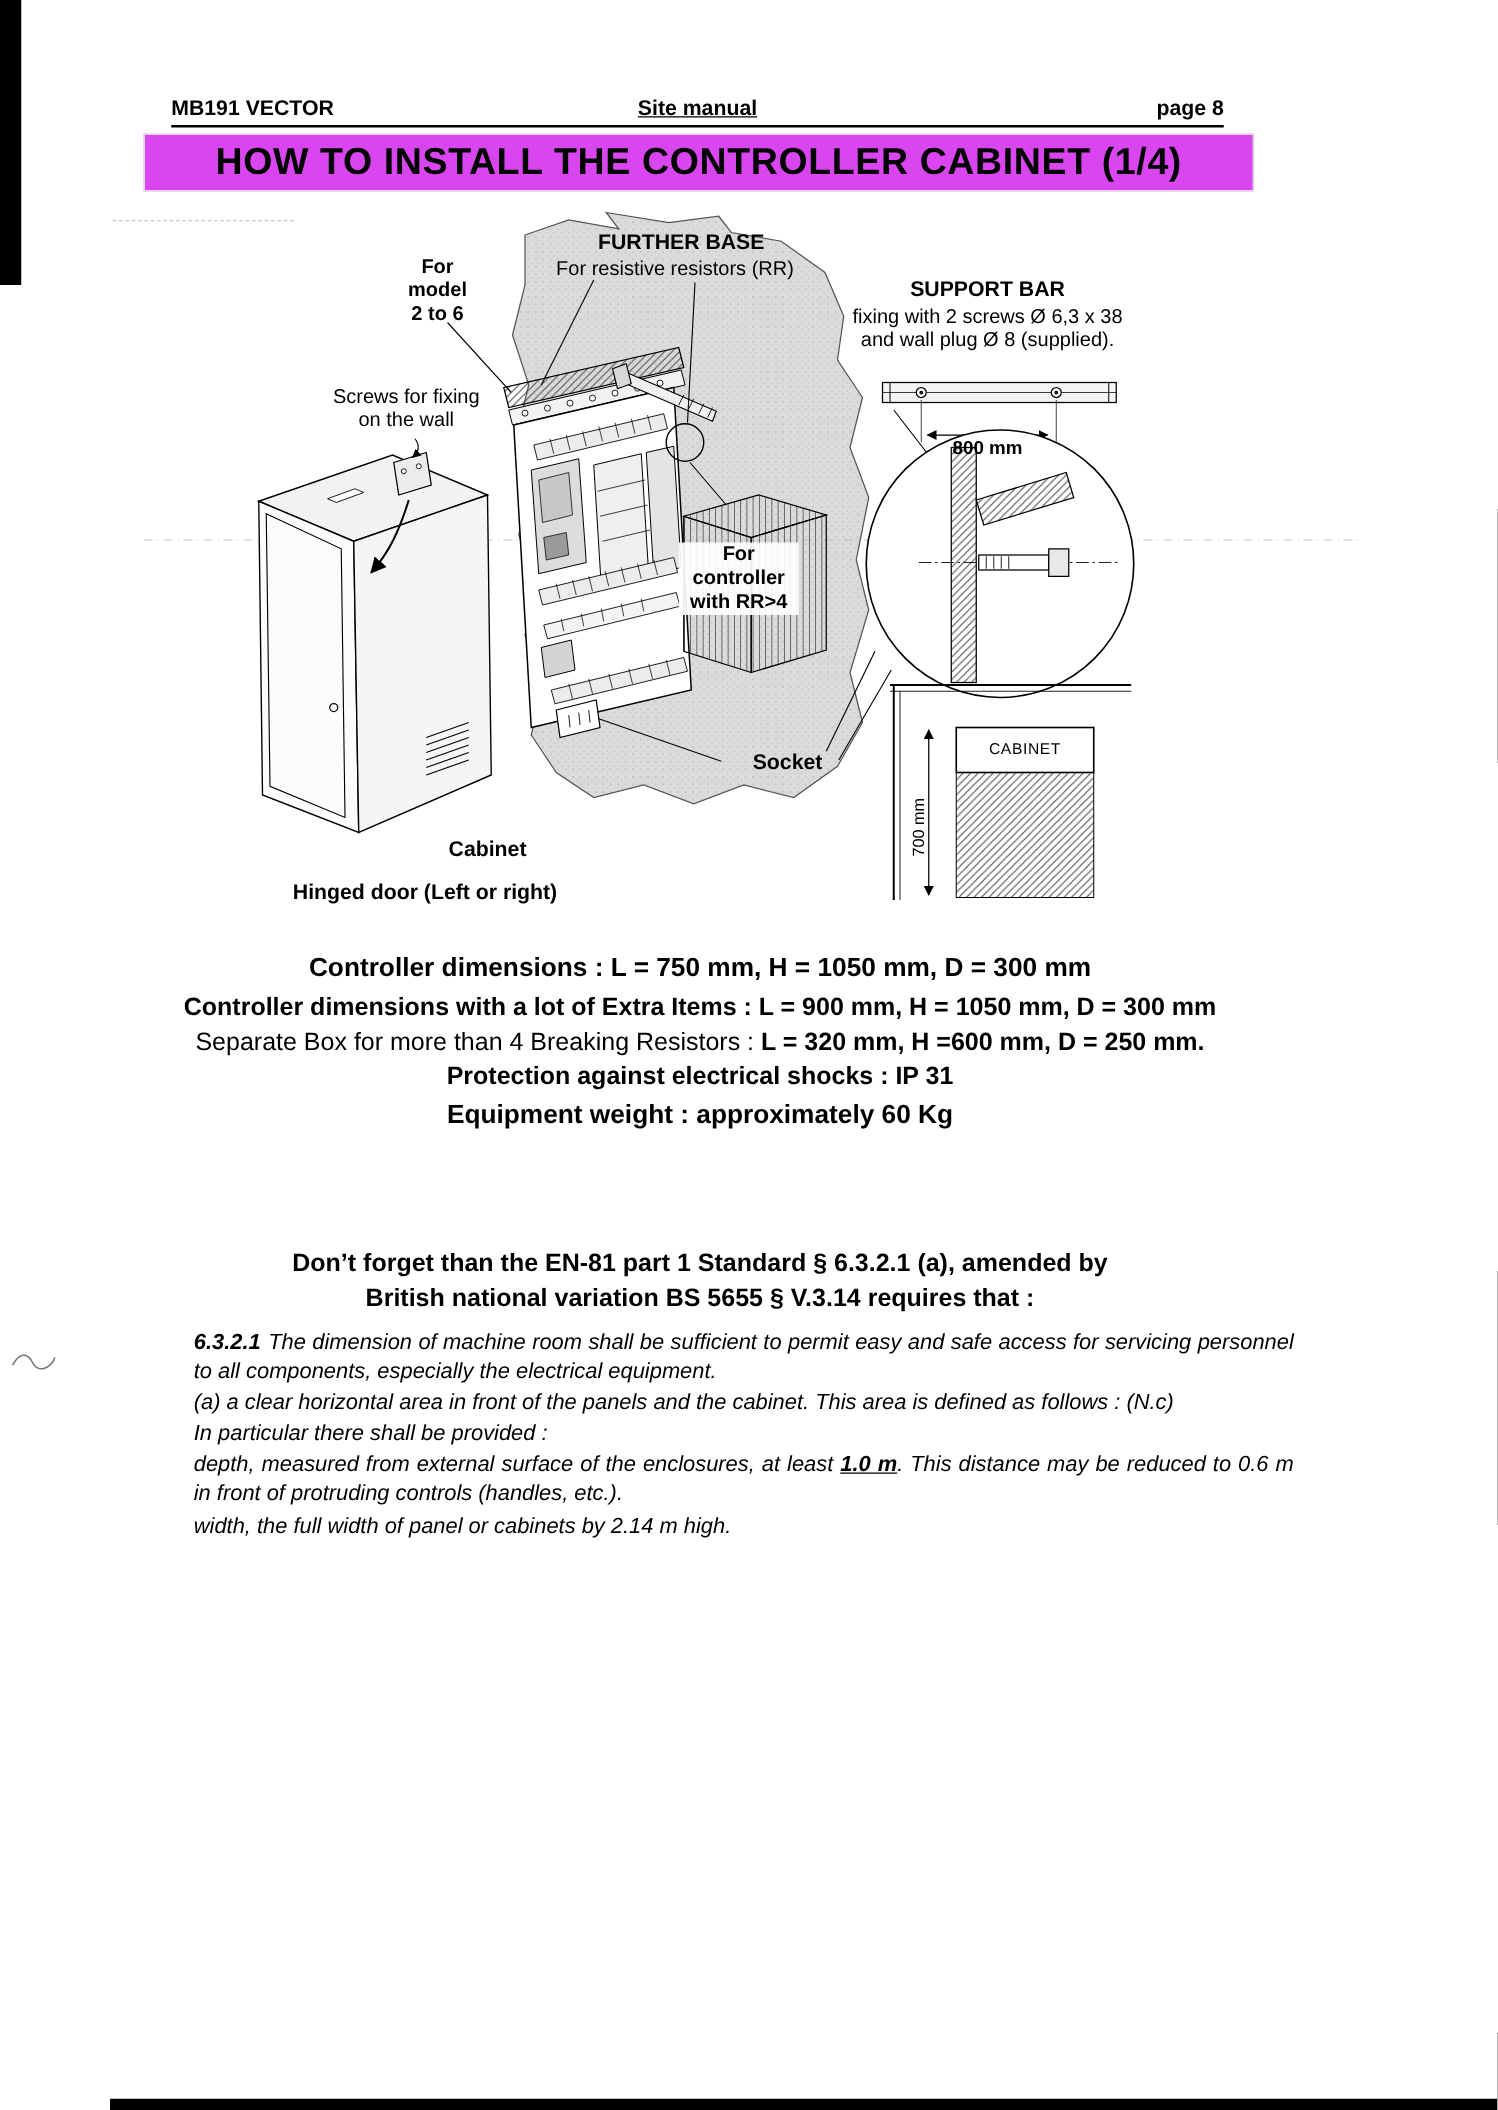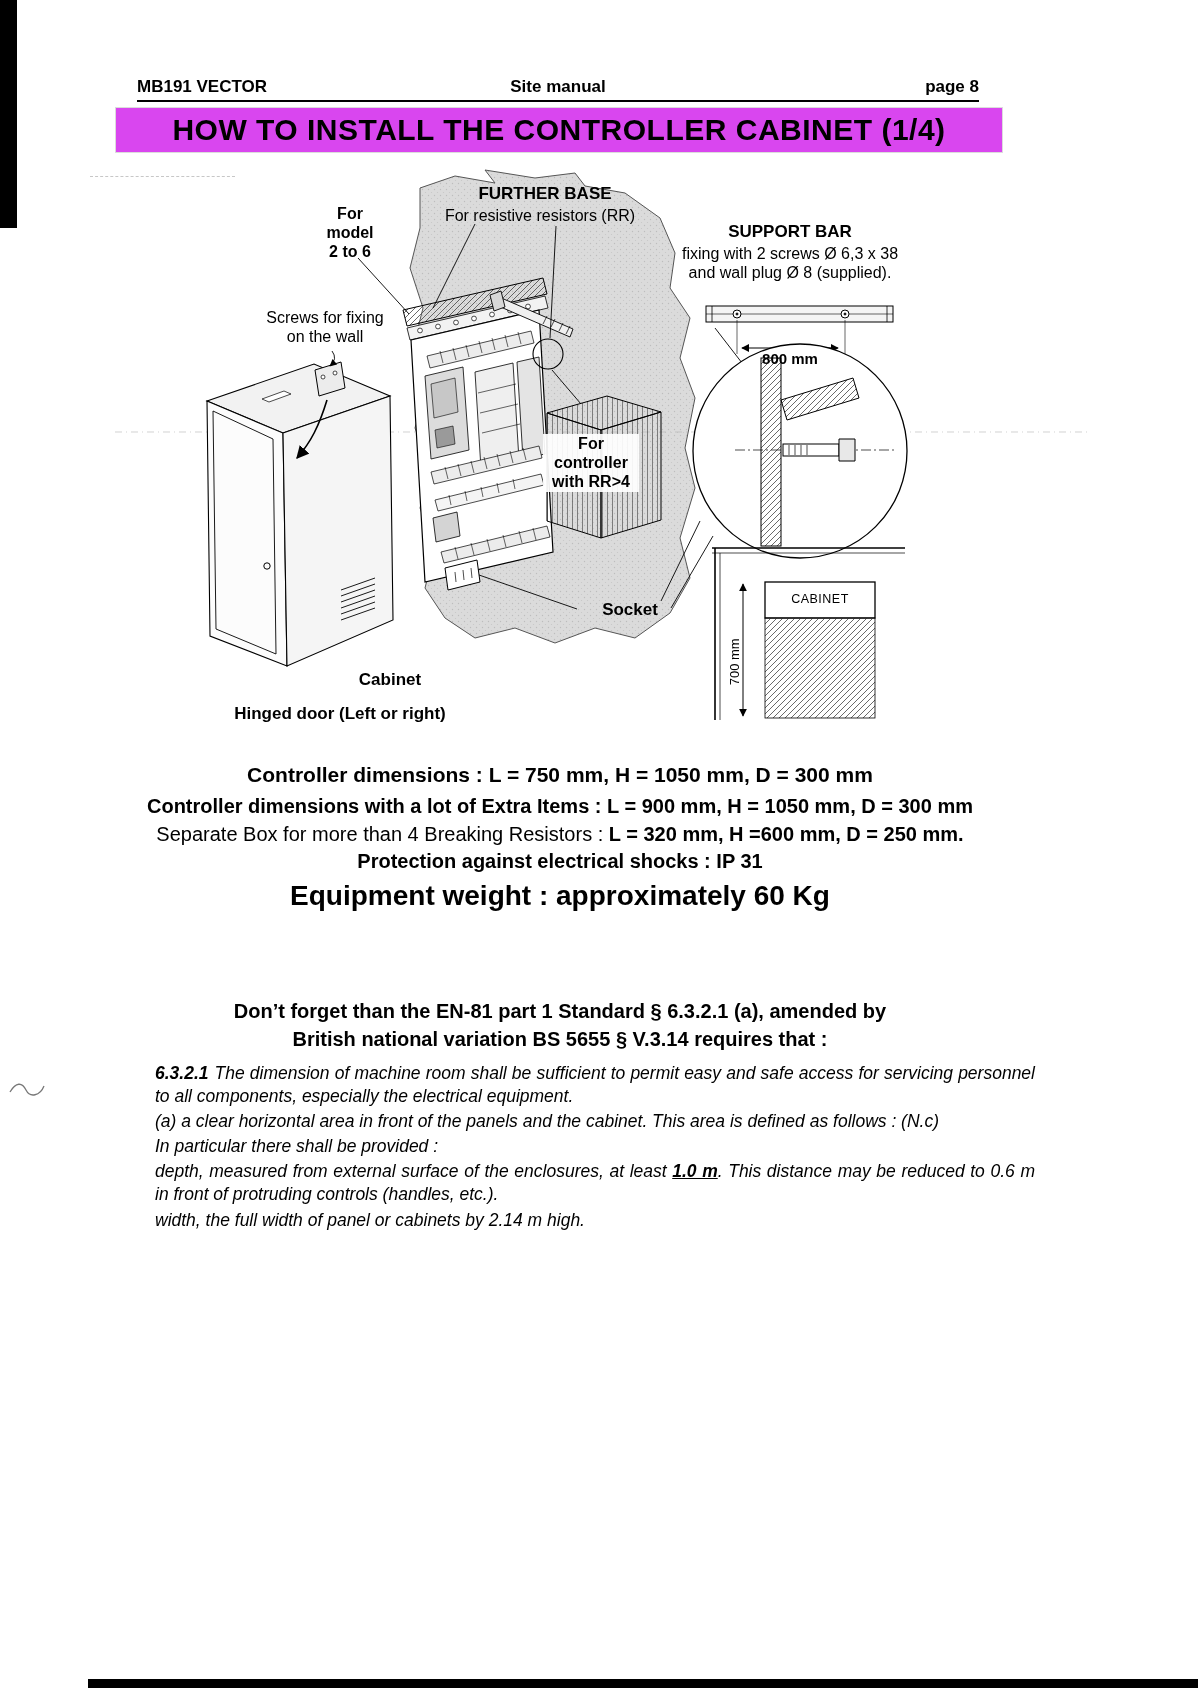--- a/index.html
+++ b/index.html
@@ -7,21 +7,21 @@
         font-family:"Liberation Sans","DejaVu Sans",sans-serif;color:#000;overflow:hidden;}
   .abs{position:absolute;}
   .b{font-weight:bold;}
   .pre{white-space:pre-line;}
   .ctr{text-align:center;}
   .lbl{position:absolute;line-height:1.2;color:#000;}
   
   .hdr{position:absolute;left:137px;top:72px;width:842px;height:28px;border-bottom:2px solid #000;
        font-size:17px;font-weight:bold;}
   .hdr .l{position:absolute;left:0;bottom:3px;}
-  .hdr .c{position:absolute;left:0;right:0;bottom:3px;text-align:center;}
+  .hdr .c{position:absolute;left:0;right:0;bottom:3px;text-align:center;text-decoration:underline;}
   .hdr .r{position:absolute;right:0;bottom:3px;}
   
   .titleband{position:absolute;left:115px;top:107px;width:888px;height:46px;background:#d946ef;
              box-shadow:inset 0 0 0 1px #dcdcdc;}
   .titleband .t{width:100%;text-align:center;line-height:46px;font-size:30px;font-weight:bold;letter-spacing:.5px;}
   
   .diagram{position:absolute;left:115px;top:158px;width:975px;height:585px;}
   .diagram svg{position:absolute;left:0;top:0;}
   .whitebox{background:rgba(255,255,255,.92);padding:0 2px;}
   
@@ -255,21 +255,21 @@
     <div class="lbl b ctr" style="left:220px;top:512px;width:110px;font-size:17px;">Cabinet</div>
     <div class="lbl b ctr" style="left:100px;top:546px;width:250px;font-size:17px;">Hinged door (Left or right)</div>
     <div class="lbl ctr" style="left:650px;top:434px;width:110px;font-size:12.5px;letter-spacing:.5px;">CABINET</div>
     <div class="lbl ctr" style="left:585px;top:496px;width:70px;font-size:13px;transform:rotate(-90deg);">700 mm</div>
   </div>
 
   <div class="cline b" style="top:763px;font-size:21px;">Controller dimensions : L = 750 mm, H = 1050 mm, D = 300 mm</div>
   <div class="cline b" style="top:795px;font-size:20px;">Controller dimensions with a lot of Extra Items : L = 900 mm, H = 1050 mm, D = 300 mm</div>
   <div class="cline" style="top:823px;font-size:20px;"><span>Separate Box for more than 4 Breaking Resistors : </span><span class="b">L = 320 mm, H =600 mm, D = 250 mm.</span></div>
   <div class="cline b" style="top:850px;font-size:20px;">Protection against electrical shocks : IP 31</div>
-  <div class="cline b" style="top:880px;font-size:28px;">Equipment weight : approximately 60 Kg</div>
+  <div class="cline b" style="top:880px;font-size:21px;">Equipment weight : approximately 60 Kg</div>
 
   <div class="cline b" style="top:1000px;font-size:20px;">Don’t forget than the EN-81 part 1 Standard § 6.3.2.1 (a), amended by</div>
   <div class="cline b" style="top:1028px;font-size:20px;">British national variation BS 5655 § V.3.14 requires that :</div>
 
   <div class="reg">
     <p><span class="ref">6.3.2.1</span><span>The dimension of machine room shall be sufficient to permit easy and safe access for servicing personnel to all components, especially the electrical equipment.</span></p>
     <p class="nj">(a) a clear horizontal area in front of the panels and the cabinet. This area is defined as follows : (N.c)</p>
     <p class="nj">In particular there shall be provided :</p>
     <p><span>depth, measured from external surface of the enclosures, at least </span><span class="bu">1.0 m</span><span>. This distance may be reduced to 0.6 m in front of protruding controls (handles, etc.).</span></p>
     <p class="nj">width, the full width of panel or cabinets by 2.14 m high.</p>

